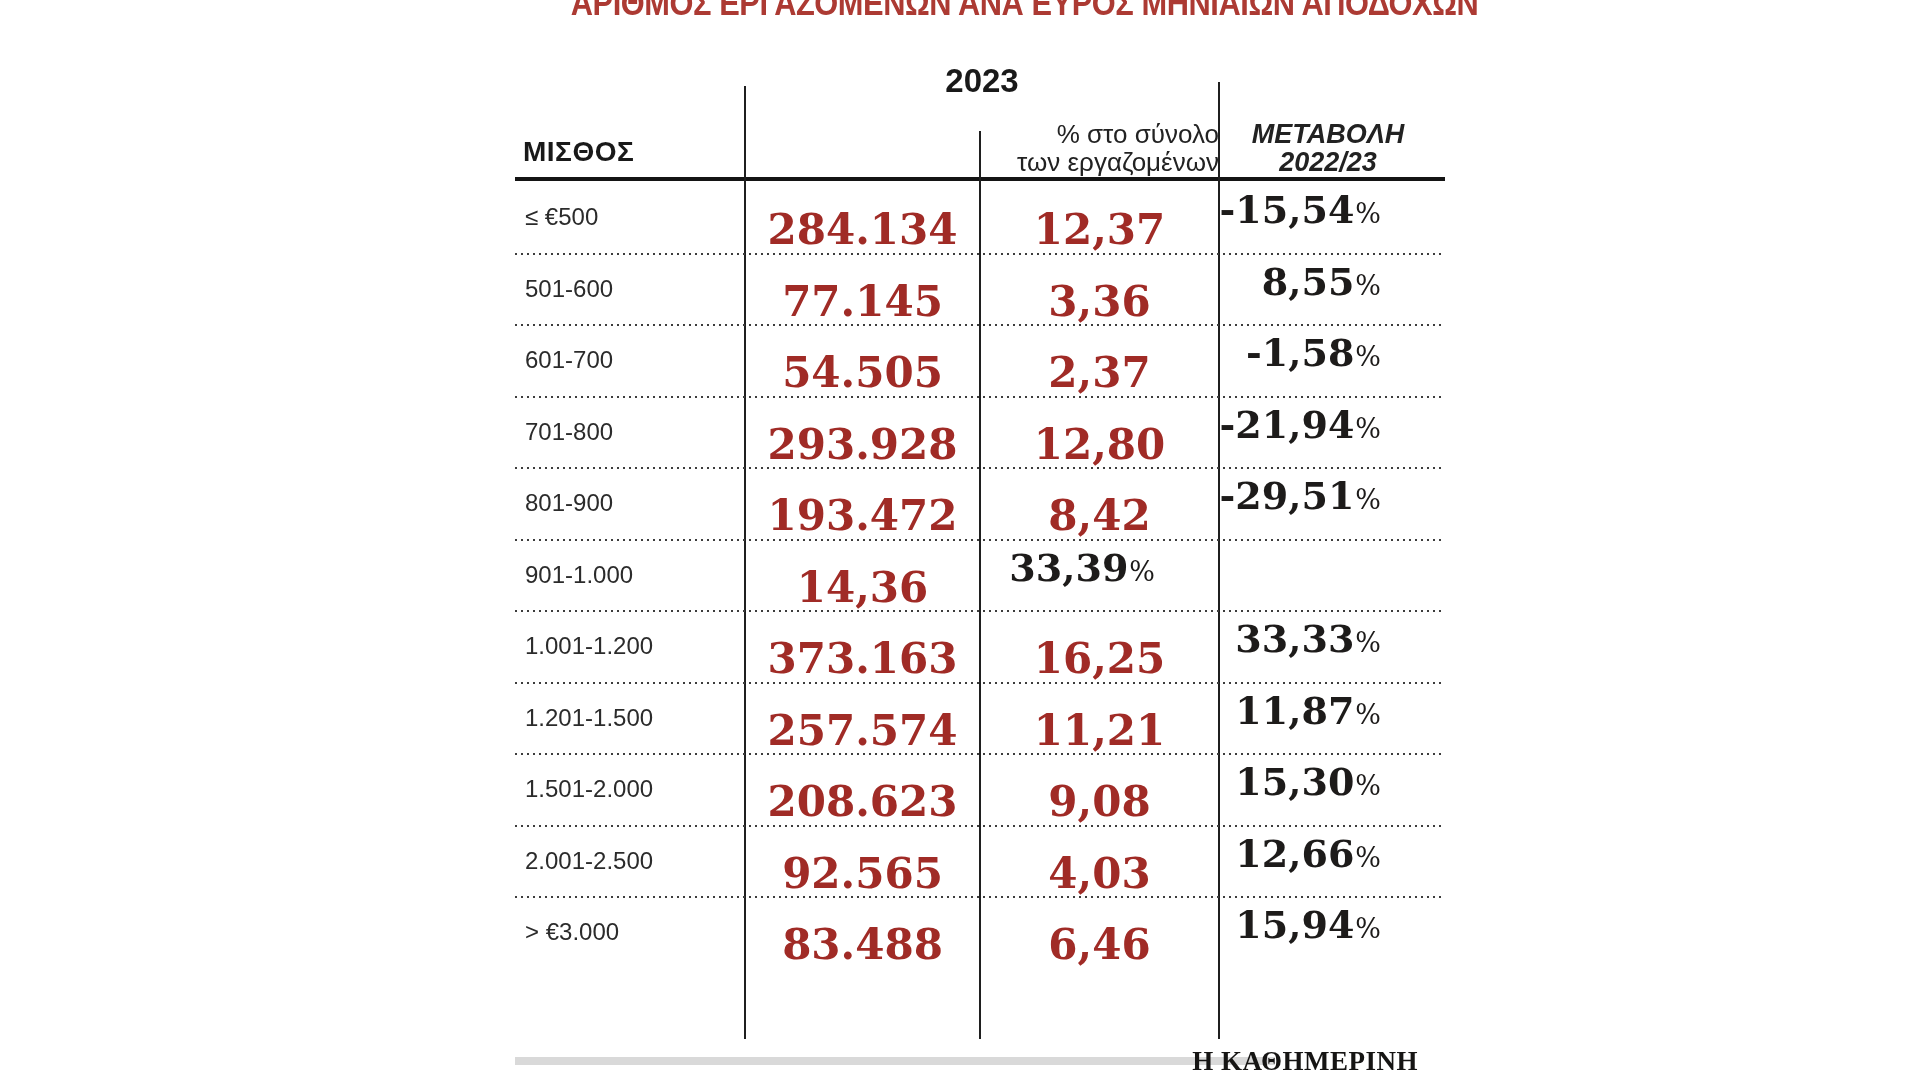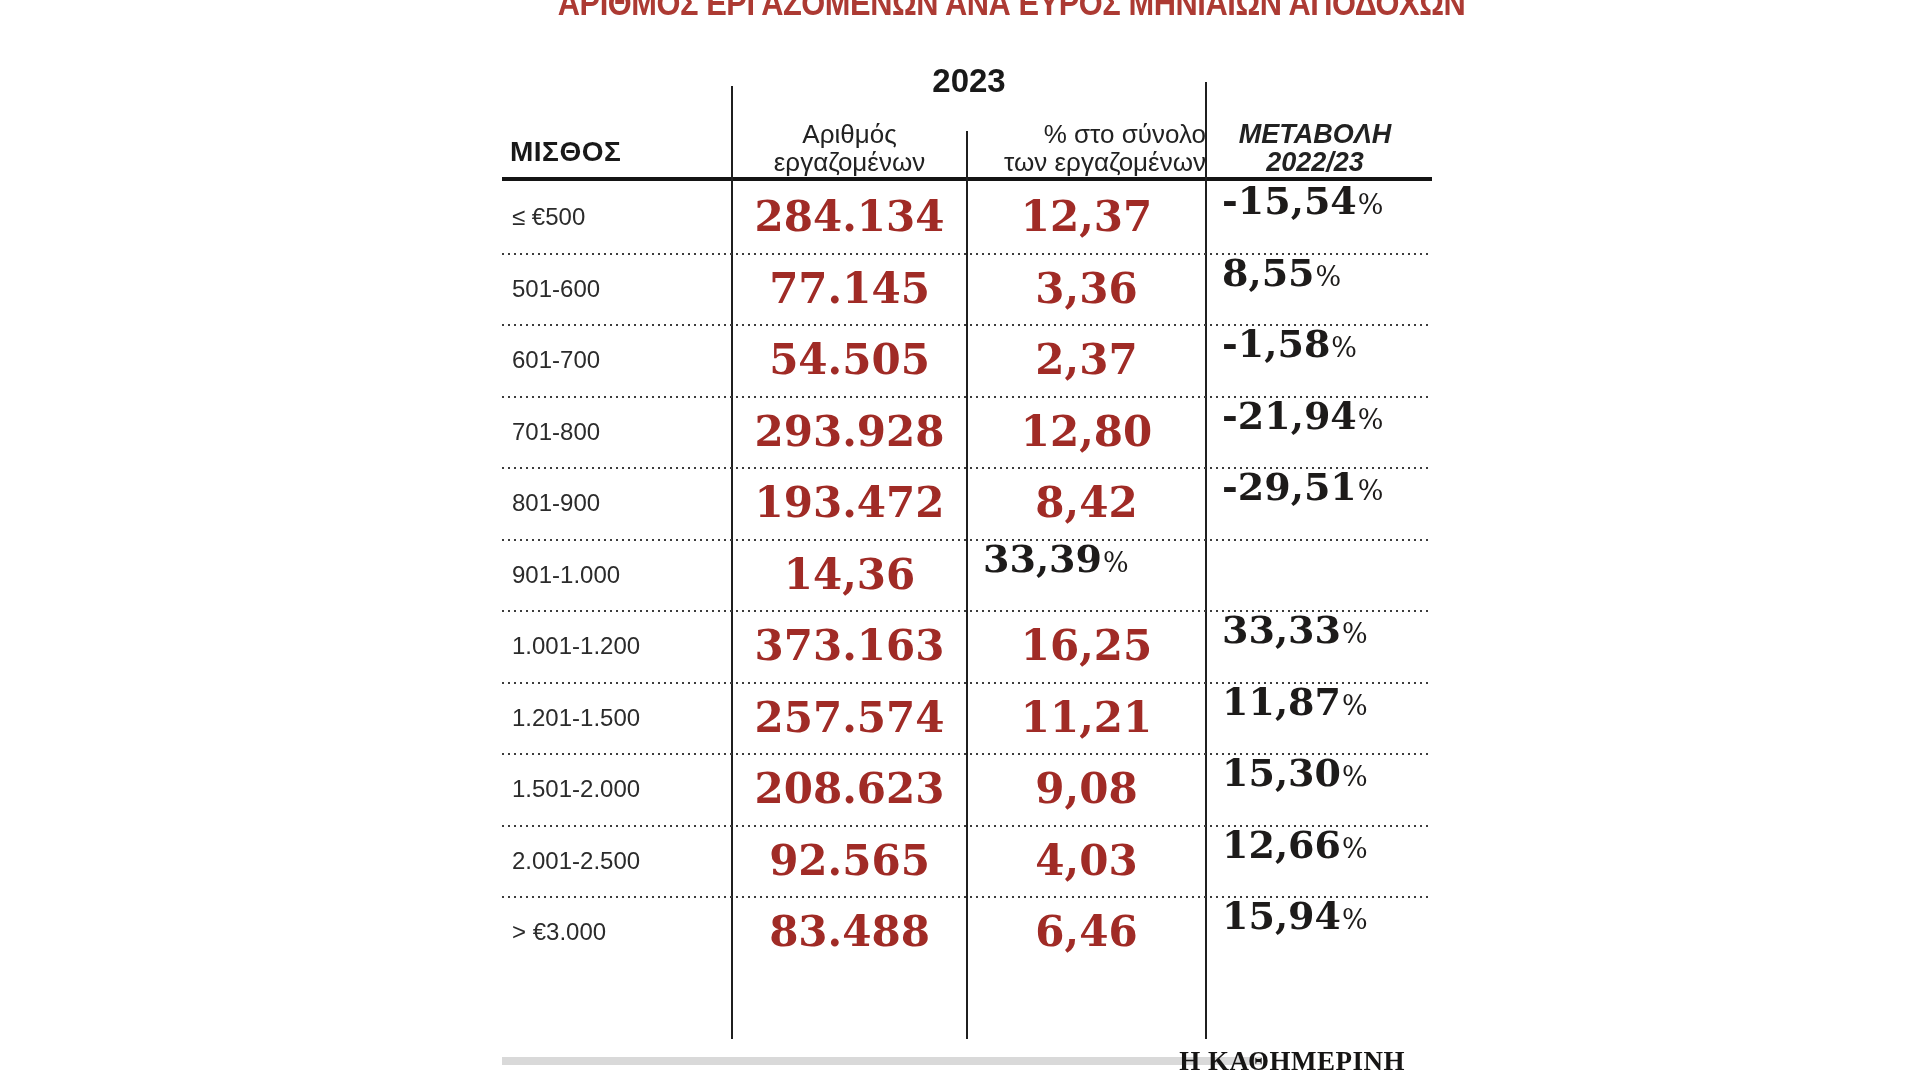--- a/index.html
+++ b/index.html
@@ -7,21 +7,21 @@
     position: relative;
     width: 1920px;
     height: 1080px;
     background: #ffffff;
     overflow: hidden;
     font-family: "Liberation Sans", sans-serif;
     color: #1d1b1a;
   }
   .wrap {
     position: absolute;
-    left: 502px;
+    left: 515px;
     top: 0;
     width: 930px;
     height: 868px;
   }
   
   .title {
     position: absolute;
     top: -15px;
     left: 0;
     width: 930px;
@@ -104,29 +104,30 @@
     font-size: 24px;
     color: #2b2b2b;
   }
   .c-count, .c-share {
     text-align: center;
     line-height: 71.5px;
     font-family: "DejaVu Serif", serif;
     font-weight: bold;
     font-size: 42px;
     color: #a02b26;
+    margin-top: 13px;
   }
   .c-change {
+    text-align: right;
     padding-right: 64px;
-    line-height: 40px;
+    line-height: 58px;
     font-family: "DejaVu Serif", serif;
     font-weight: bold;
     font-size: 38px;
     color: #1d1b1a;
-    margin-left: 16px;
   }
   .pct {
     font-size: 27px;
     font-weight: normal;
     margin-left: 1px;
   }
   
   .footer-bar {
     position: absolute;
     left: 0;
@@ -149,22 +150,20 @@
 </head>
 <body>
 
 <div class="canvas">
   <div class="wrap">
 
     <div class="title">ΑΡΙΘΜΟΣ ΕΡΓΑΖΟΜΕΝΩΝ ΑΝΑ ΕΥΡΟΣ ΜΗΝΙΑΙΩΝ ΑΠΟΔΟΧΩΝ</div>
 
     <div class="year">2023</div>
     <div class="hdr-salary">ΜΙΣΘΟΣ</div>
-    <div class="hdr hdr-count">Αριθμός
-εργαζομένων</div>
     <div class="hdr hdr-share">% στο σύνολο
 των εργαζομένων</div>
     <div class="hdr hdr-change">ΜΕΤΑΒΟΛΗ
 2022/23</div>
 
     <div class="rule"></div>
     <div class="vline vline-1"></div>
     <div class="vline vline-2"></div>
     <div class="vline vline-3"></div>
 

